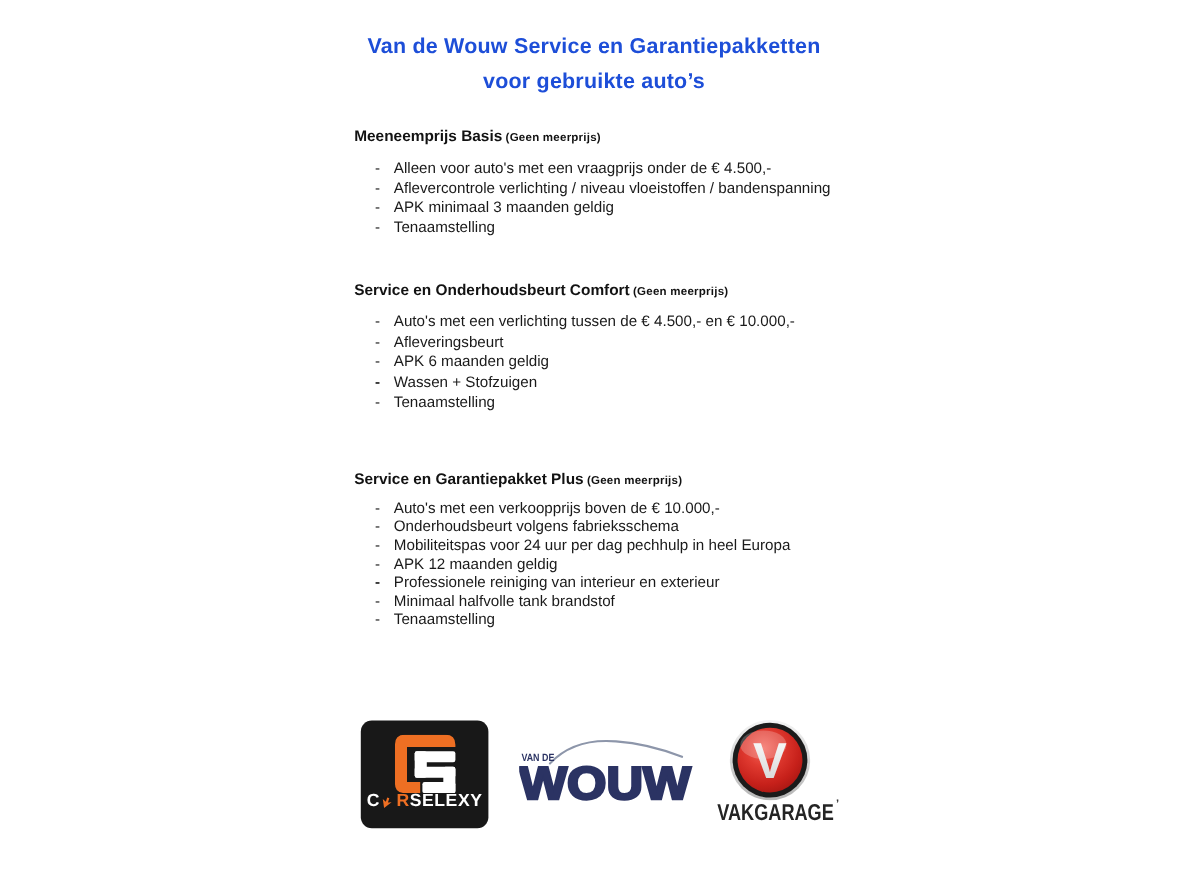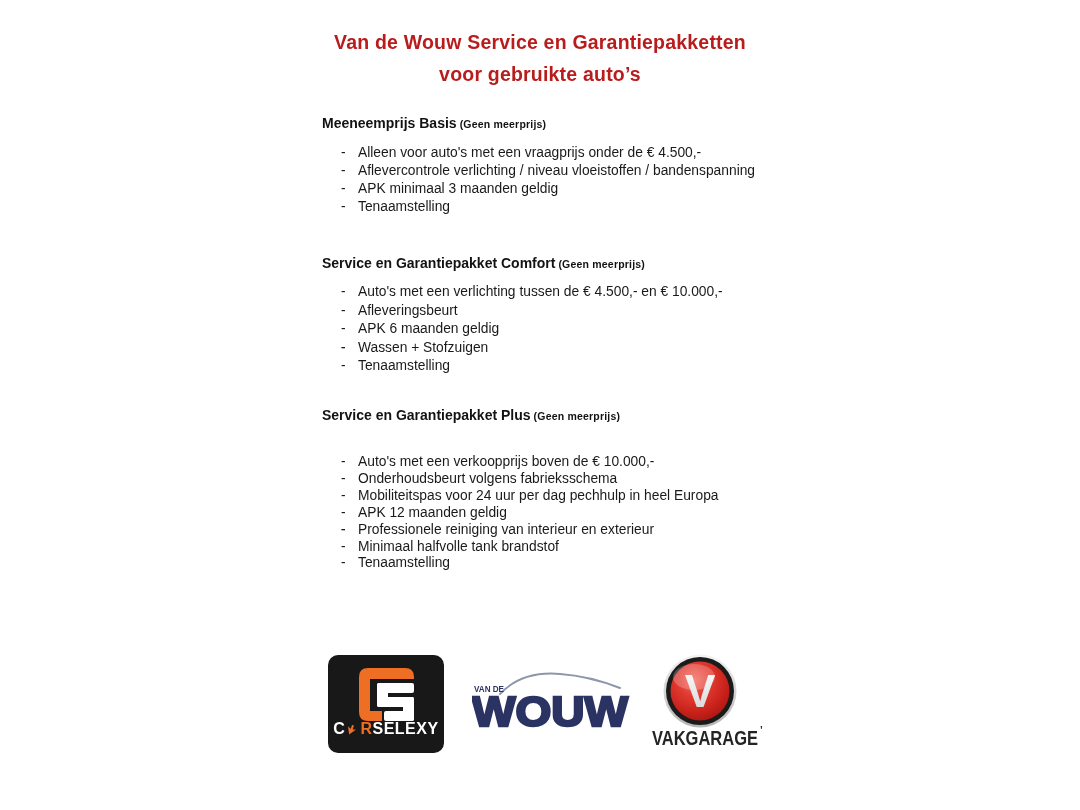--- a/index.html
+++ b/index.html
@@ -2,25 +2,25 @@
 <html><head>
 <meta charset="utf-8">
 <style>
   html,body{margin:0;padding:0;background:#ffffff;}
   .page{
     position:relative;width:1080px;height:810px;overflow:hidden;background:#ffffff;
     font-family:"Liberation Sans","DejaVu Sans",sans-serif;color:#161616;
   }
   
   .title{position:absolute;top:26px;left:0;width:1080px;text-align:center;
-    font-size:19.5px;font-weight:bold;line-height:32px;color:#b91c1c;letter-spacing:.2px;}
+    font-size:19.5px;font-weight:bold;line-height:32px;color:#1d4ed8;letter-spacing:.2px;}
   
   .heading{position:absolute;left:322px;font-size:14px;font-weight:bold;color:#121212;white-space:pre;}
   .heading .note{font-size:10.5px;font-weight:bold;margin-left:3px;letter-spacing:.2px;}
-  .h-1{top:115px}.h-2{top:255px}.h-3{top:407px}
+  .h-1{top:115px}.h-2{top:255px}.h-3{top:427px}
   
   .list{position:absolute;left:340px;margin:0;padding:0;list-style:none;
     font-size:13.8px;color:#1a1a1a;}
   .list li{position:relative;padding-left:18px;}
   .list .dash{position:absolute;left:1px;}
   .list .txt{white-space:pre;}
   .l-1{top:144px}.l-1 li{line-height:18px}
   .l-2{top:283px}.l-2 li{line-height:18.6px}
   .l-3{top:454px}.l-3 li{line-height:16.9px}
   
@@ -48,21 +48,21 @@
   </div>
 
   <div class="heading h-1"><span>Meeneemprijs Basis</span><span class="note">(Geen meerprijs)</span></div>
   <ul class="list l-1">
     <li><span class="dash">-</span><span class="txt">Alleen voor auto's met een vraagprijs onder de € 4.500,-</span></li>
     <li><span class="dash">-</span><span class="txt">Aflevercontrole verlichting / niveau vloeistoffen / bandenspanning</span></li>
     <li><span class="dash">-</span><span class="txt">APK minimaal 3 maanden geldig</span></li>
     <li><span class="dash">-</span><span class="txt">Tenaamstelling</span></li>
   </ul>
 
-  <div class="heading h-2"><span>Service en Garantiepakket Comfort</span><span class="note">(Geen meerprijs)</span></div>
+  <div class="heading h-2"><span>Service en Onderhoudsbeurt Comfort</span><span class="note">(Geen meerprijs)</span></div>
   <ul class="list l-2">
     <li><span class="dash">-</span><span class="txt">Auto's met een verlichting tussen de € 4.500,- en € 10.000,-</span></li>
     <li><span class="dash">-</span><span class="txt">Afleveringsbeurt</span></li>
     <li><span class="dash">-</span><span class="txt">APK 6 maanden geldig</span></li>
     <li><span class="dash">-</span></li>
     <li><span class="dash">-</span><span class="txt">Wassen + Stofzuigen</span></li>
     <li><span class="dash">-</span><span class="txt">Tenaamstelling</span></li>
   </ul>
 
   <div class="heading h-3"><span>Service en Garantiepakket Plus</span><span class="note">(Geen meerprijs)</span></div>

